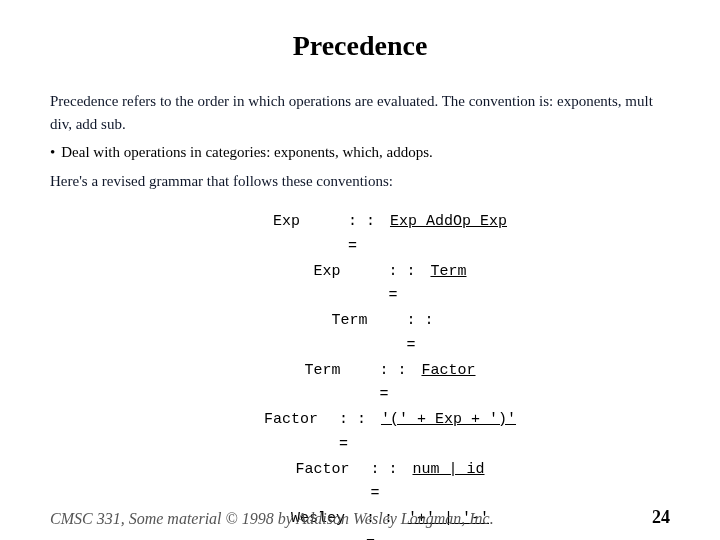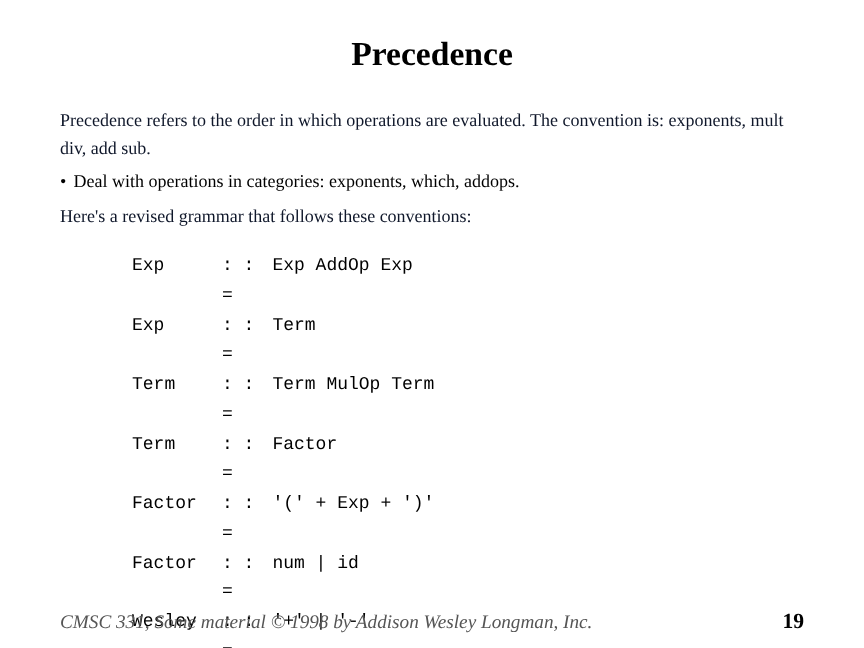--- a/index.html
+++ b/index.html
@@ -61,35 +61,37 @@
     .grammar-table {
       font-family: 'Courier New', Courier, monospace;
       font-size: 15px;
       line-height: 1.65;
       color: #000000;
     }
 
     .grammar-row {
       display: flex;
       align-items: baseline;
+      justify-content: center;
     }
 
     .grammar-lhs {
       width: 75px;
       display: inline-block;
     }
 
     .grammar-sep {
       width: 42px;
       display: inline-block;
       color: #000000;
     }
 
     .grammar-rhs {
       display: inline-block;
+      text-decoration: underline;
     }
 
     .footer {
       position: absolute;
       bottom: 12px;
       left: 50px;
       right: 50px;
       display: flex;
       justify-content: space-between;
       align-items: flex-end;
@@ -132,21 +134,20 @@
           <span class="grammar-rhs">Exp AddOp Exp</span>
         </div>
         <div class="grammar-row">
           <span class="grammar-lhs">Exp</span>
           <span class="grammar-sep">: : =</span>
           <span class="grammar-rhs">Term</span>
         </div>
         <div class="grammar-row">
           <span class="grammar-lhs">Term</span>
           <span class="grammar-sep">: : =</span>
-          <span class="grammar-rhs">Term MulOp Term</span>
         </div>
         <div class="grammar-row">
           <span class="grammar-lhs">Term</span>
           <span class="grammar-sep">: : =</span>
           <span class="grammar-rhs">Factor</span>
         </div>
         <div class="grammar-row">
           <span class="grammar-lhs">Factor</span>
           <span class="grammar-sep">: : =</span>
           <span class="grammar-rhs">'(' + Exp + ')'</span>
@@ -159,16 +160,16 @@
         <div class="grammar-row">
           <span class="grammar-lhs">Wesley</span>
           <span class="grammar-sep">: : =</span>
           <span class="grammar-rhs">'+' | '-'</span>
         </div>
       </div>
   </div>
 
   <div class="footer">
     <span class="footer-left">CMSC 331, Some material © 1998 by Addison Wesley Longman, Inc.</span>
-    <span class="footer-right">19</span>
+    <span class="footer-right">24</span>
   </div>
 
 </div>
 
 </body></html>

